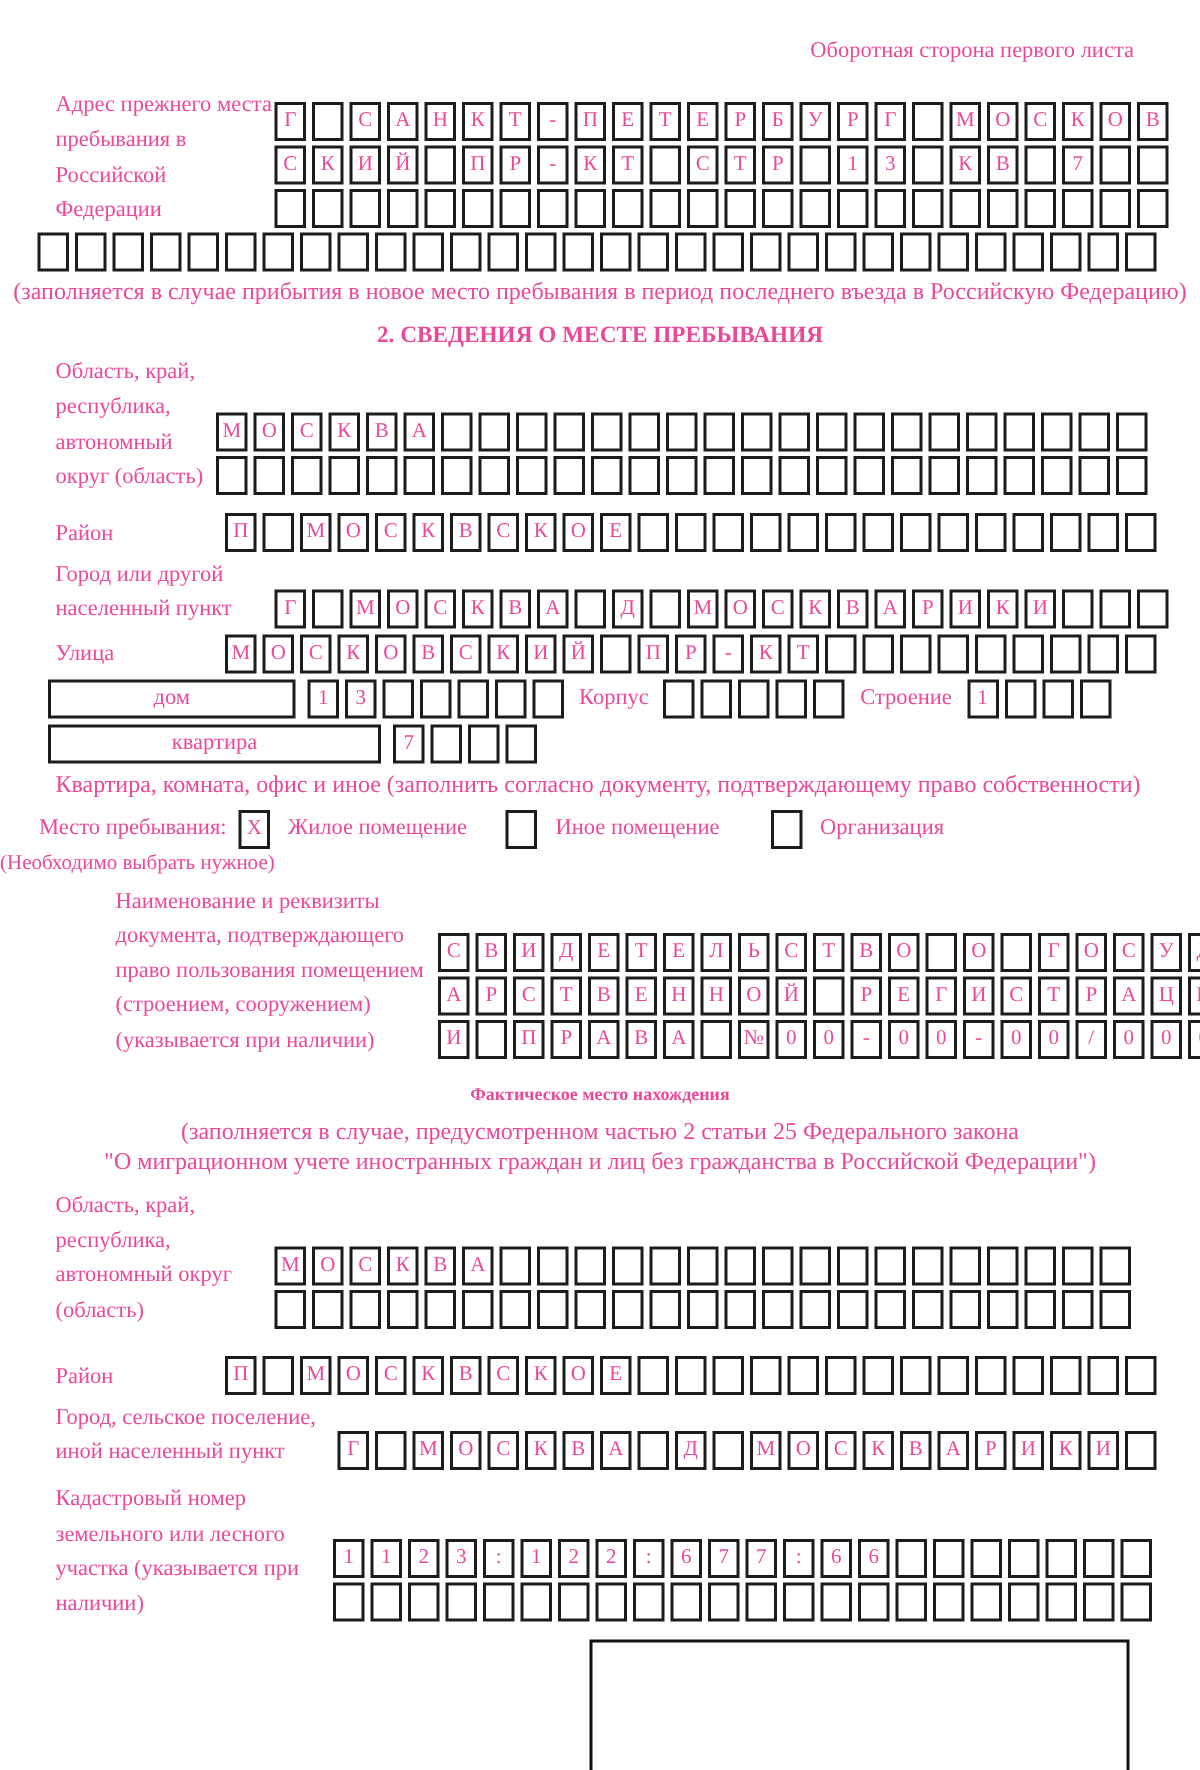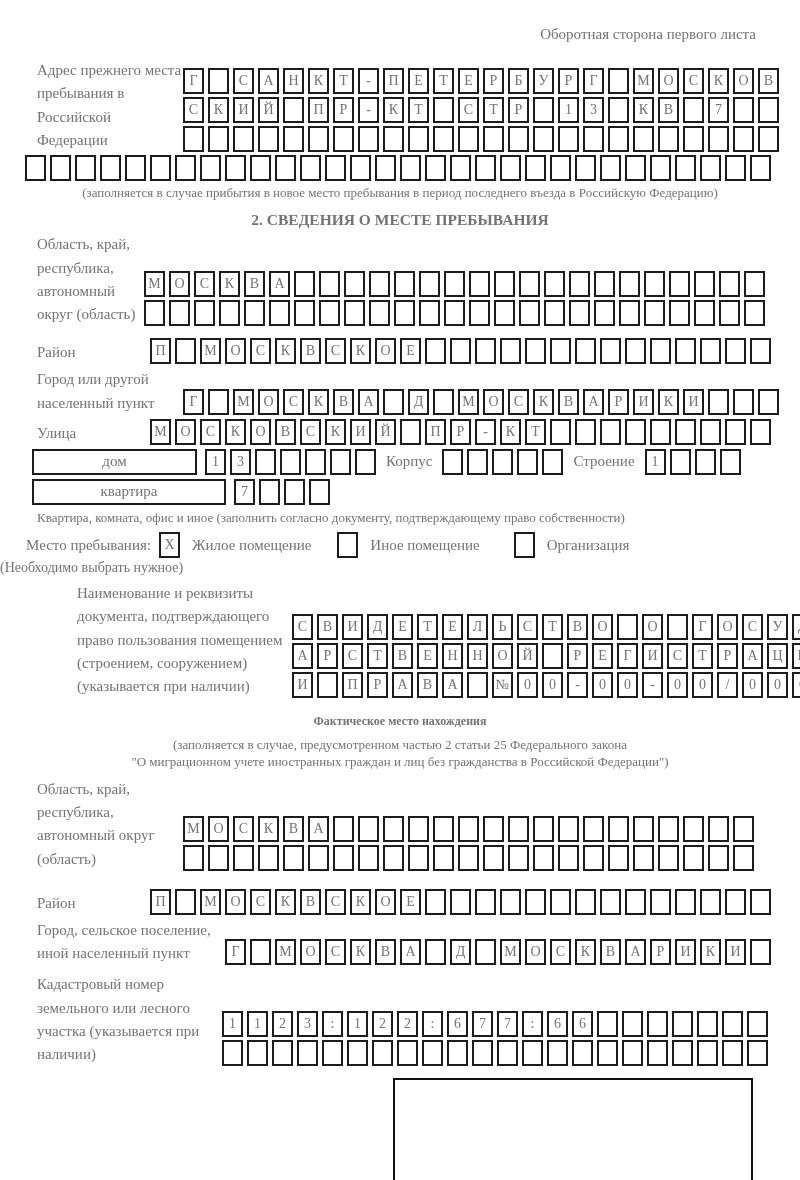--- a/index.html
+++ b/index.html
@@ -1,23 +1,23 @@
 <!DOCTYPE html>
 <html><head>
 <meta charset="utf-8">
 <style>
   html,body{margin:0;padding:0;background:#fff;}
   .page{
-    width:800px;height:1180px;background:#ffffff;color:#737373;
+    width:800px;height:1180px;background:#ffffff;color:#ec4899;
     font-family:"Liberation Serif","DejaVu Serif",serif;
     font-size:15px;overflow:hidden;position:relative;
   }
   .corner{padding-top:26px;padding-right:44px;text-align:right;font-size:15px;}
   .center{text-align:center;}
-  .note{font-size:13px;line-height:1.25;}
+  .note{font-size:16px;line-height:1.25;}
   .sec-title{font-weight:bold;font-size:15.5px;text-align:center;margin:10px 0 0 0;}
   .fld{display:flex;align-items:flex-end;margin-left:37px;}
   .lbl{line-height:1.55;flex:0 0 auto;}
   .w107{width:107px;}
   .w113{width:113px;}
   .w146{width:146px;}
   .w185{width:185px;}
   .w188{width:188px;}
   .w215{width:215px;margin-left:40px;}
   .rows{display:flex;flex-direction:column;gap:3px;}
@@ -35,21 +35,21 @@
   .mt8{margin-top:8px;}
   .mt12{margin-top:12px;}
   .mt16{margin-top:16px;}
   .mt18{margin-top:18px;}
   .domrow{display:flex;align-items:center;margin-left:32px;}
   .widebox{
     height:26px;border:2px solid #1c1c1c;box-sizing:border-box;
     display:flex;align-items:center;justify-content:center;flex:0 0 auto;
   }
   .wb165{width:165px;}
-  .wb202{width:194px;}
+  .wb202{width:222px;}
   .inline-lbl{margin:0 10px;flex:0 0 auto;}
   .gap8{width:8px;flex:0 0 auto;}
   .note-left{margin-left:37px;}
   .mesto{display:flex;align-items:center;margin-left:26px;margin-top:6px;}
   .mesto .cbox{margin:0 12px 0 8px;}
   .mesto .opt-lbl{flex:0 0 auto;}
   .mesto .sp18{width:18px;flex:0 0 auto;}
   .mesto .sp26{width:26px;flex:0 0 auto;}
   .nec-note{font-size:14px;margin-top:2px;}
   .fact-title{font-weight:bold;font-size:12px;text-align:center;margin-top:16px;}

